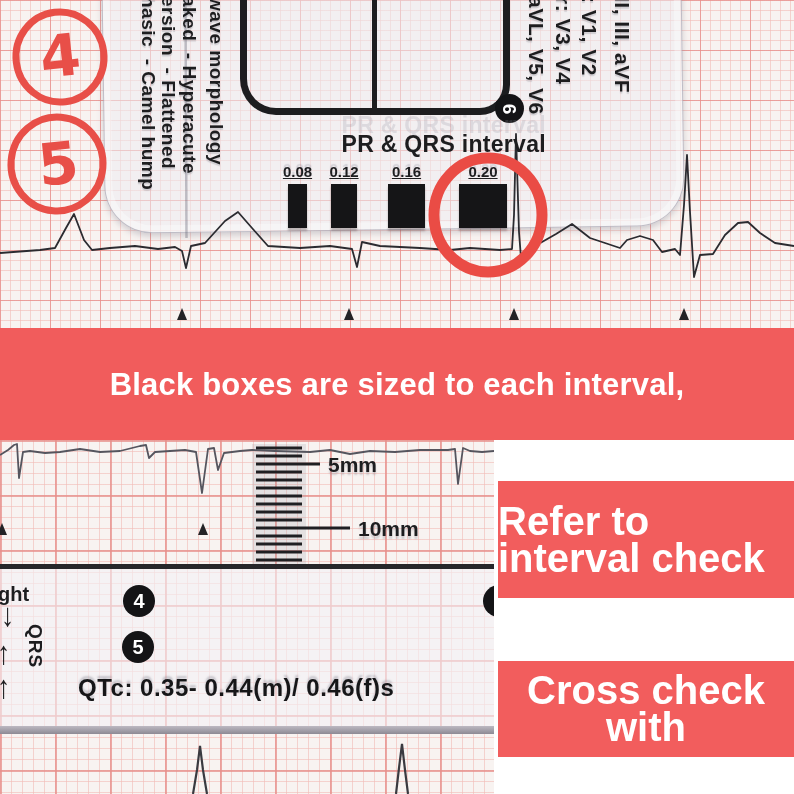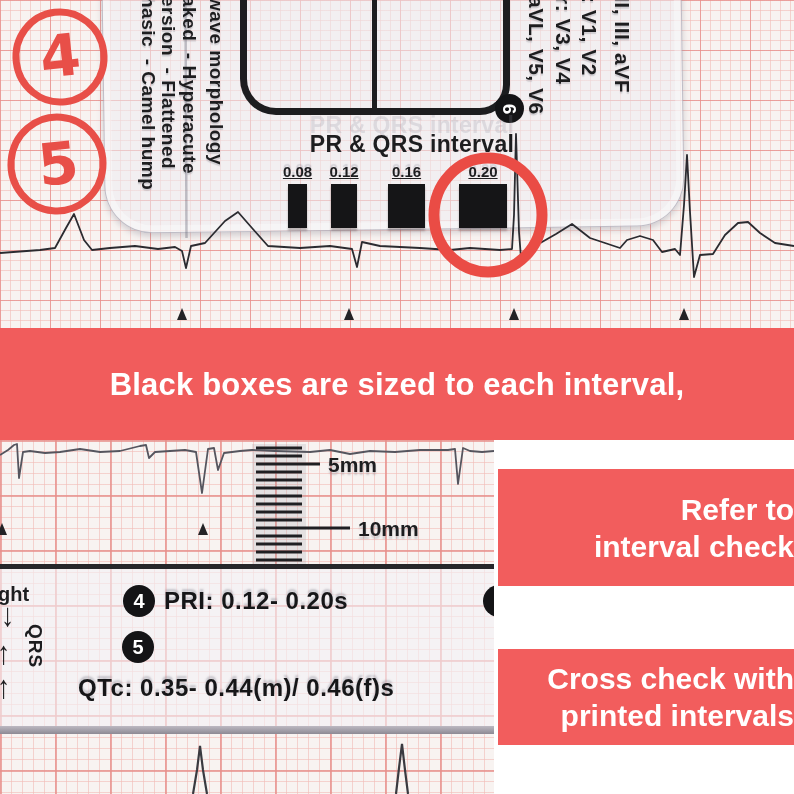--- a/index.html
+++ b/index.html
@@ -41,36 +41,36 @@
     border:7px solid #1d1d1f;border-top:none;border-radius:0 0 30px 36px;}
   .window-divider{position:absolute;left:372px;top:-6px;width:5px;height:114px;background:#1d1d1f;}
   .badge{background:#141416;color:#fff;border-radius:50%;display:flex;align-items:center;
     justify-content:center;font-weight:bold;}
   .badge6{left:495px;top:94px;width:29px;height:29px;font-size:19px;position:absolute;}
   .badge6 span{display:block;transform:rotate(90deg);}
   .vtext{position:absolute;writing-mode:vertical-rl;white-space:nowrap;color:#1d1d1f;
     font-weight:bold;text-shadow:2px 0 1px rgba(130,130,140,.3);}
   .vleft{font-size:19px;letter-spacing:.5px;top:-4px;}
   .vright{font-size:21px;letter-spacing:.5px;top:-4px;}
-  .heading-top{position:absolute;left:272px;top:131px;width:280px;text-align:center;
+  .heading-top{position:absolute;left:266px;top:131px;width:280px;text-align:right;
     font-size:23px;font-weight:bold;color:#1d1d1f;letter-spacing:.3px;
     text-shadow:0 -19px 0 rgba(140,140,155,.22);}
   .interval{position:absolute;top:162px;height:70px;text-align:center;}
   .interval .ilabel{font-size:15px;font-weight:bold;color:#1d1d1f;height:20px;line-height:20px;
     text-shadow:0 -3px 1px rgba(140,140,155,.3);text-decoration:underline;}
   .interval .ibox{margin:2px auto 0 auto;height:44px;background:#151517;
     box-shadow:0 3px 2px rgba(60,40,40,.3);}
   .tri{position:absolute;width:0;height:0;border-left:5px solid transparent;
     border-right:5px solid transparent;border-bottom:12px solid #232326;}
   .hand-digit{position:absolute;color:#e84f48;font-weight:bold;font-size:58px;
     transform:rotate(-6deg);font-family:"DejaVu Sans",sans-serif;}
   
   .note{position:absolute;left:4px;right:0;background:#f25d5d;color:#fff;display:flex;
-    flex-direction:column;justify-content:center;align-items:flex-end;text-align:center;
-    font-weight:bold;font-size:30px;line-height:37px;}
+    flex-direction:column;justify-content:center;align-items:flex-start;text-align:center;
+    font-weight:bold;font-size:40px;line-height:37px;margin-top:12px;}
   
   .scale-label{position:absolute;font-size:21px;font-weight:bold;color:#1d1d1f;
     text-shadow:0 3px 2px rgba(130,130,140,.35);}
   .ruler-edge-top{position:absolute;left:0;top:124px;width:100%;height:5px;background:#26262a;}
   .ruler-body-bottom{position:absolute;left:0;top:129px;width:100%;height:157px;
     background:rgba(243,241,246,.62);}
   .ruler-edge-bottom{position:absolute;left:0;top:286px;width:100%;height:8px;
     background:linear-gradient(#bcb9c2,#8d8a94);}
   .rrow{position:absolute;display:flex;align-items:center;color:#161618;font-weight:bold;}
   .badge-sm{width:32px;height:32px;font-size:20px;}
@@ -200,21 +200,20 @@
     <div class="edge-text">ght</div>
     <div class="arrow" style="left:1px;top:160px">↓</div>
     <div class="arrow" style="left:-3px;top:198px">↑</div>
     <div class="arrow" style="left:-3px;top:232px">↑</div>
     <div class="vqrs">QRS</div>
 
     <div class="rrow" style="left:123px;top:145px">
       <div class="badge badge-sm">
         <span>4</span>
       </div>
-      <div class="rtext">PRI: 0.12- 0.20s</div>
     </div>
     <div class="rrow" style="left:122px;top:191px">
       <div class="badge badge-sm">
         <span>5</span>
       </div>
     </div>
     <div class="qtc">QTc: 0.35- 0.44(m)/ 0.46(f)s</div>
 
     <div class="badge badge-partial">
       <span>7</span>
@@ -226,16 +225,15 @@
     </svg>
   </section>
 
   <section id="right-panel">
     <div class="note" style="top:29px;height:117px">
       <div>Refer to</div>
       <div>interval check</div>
     </div>
     <div class="note" style="top:209px;height:96px">
       <div>Cross check with</div>
-      <div>printed intervals</div>
     </div>
   </section>
 </div>
 
 </body></html>

